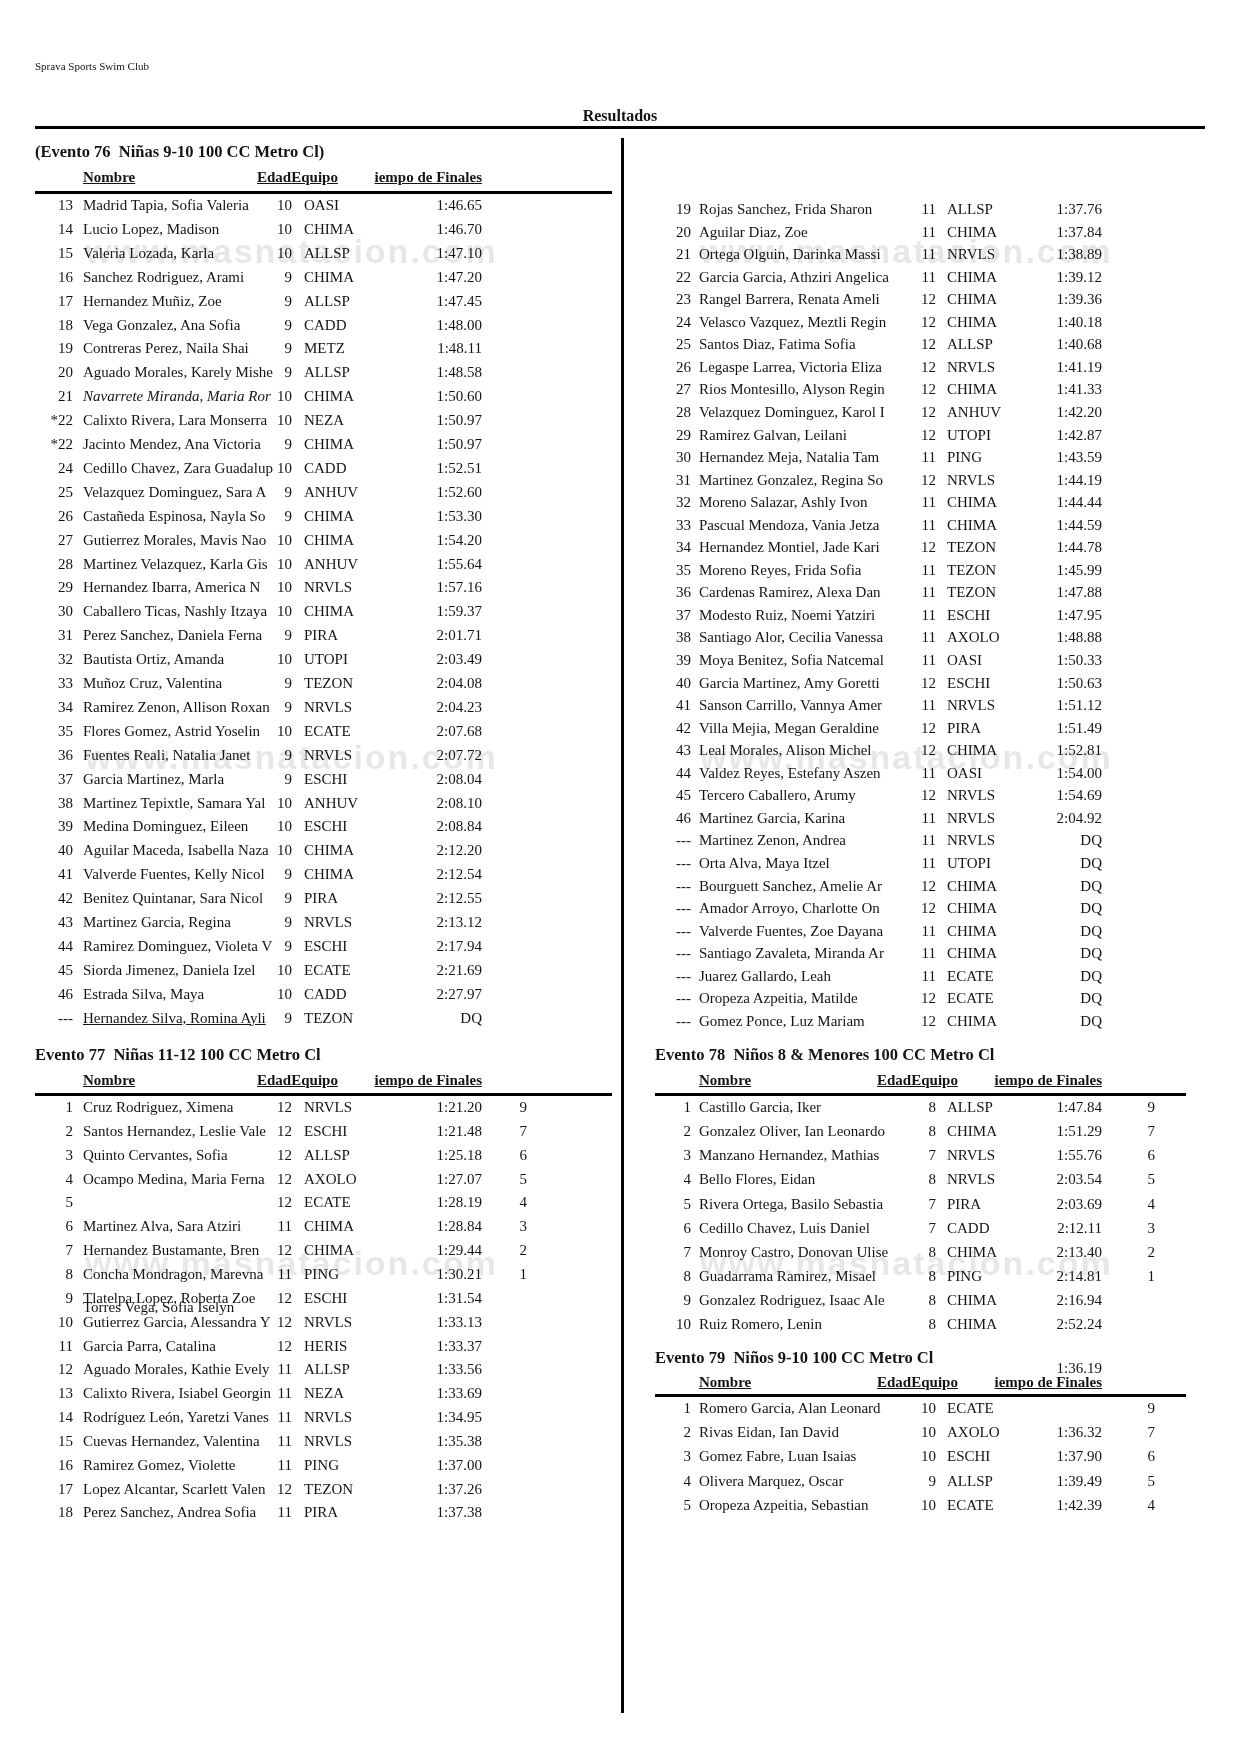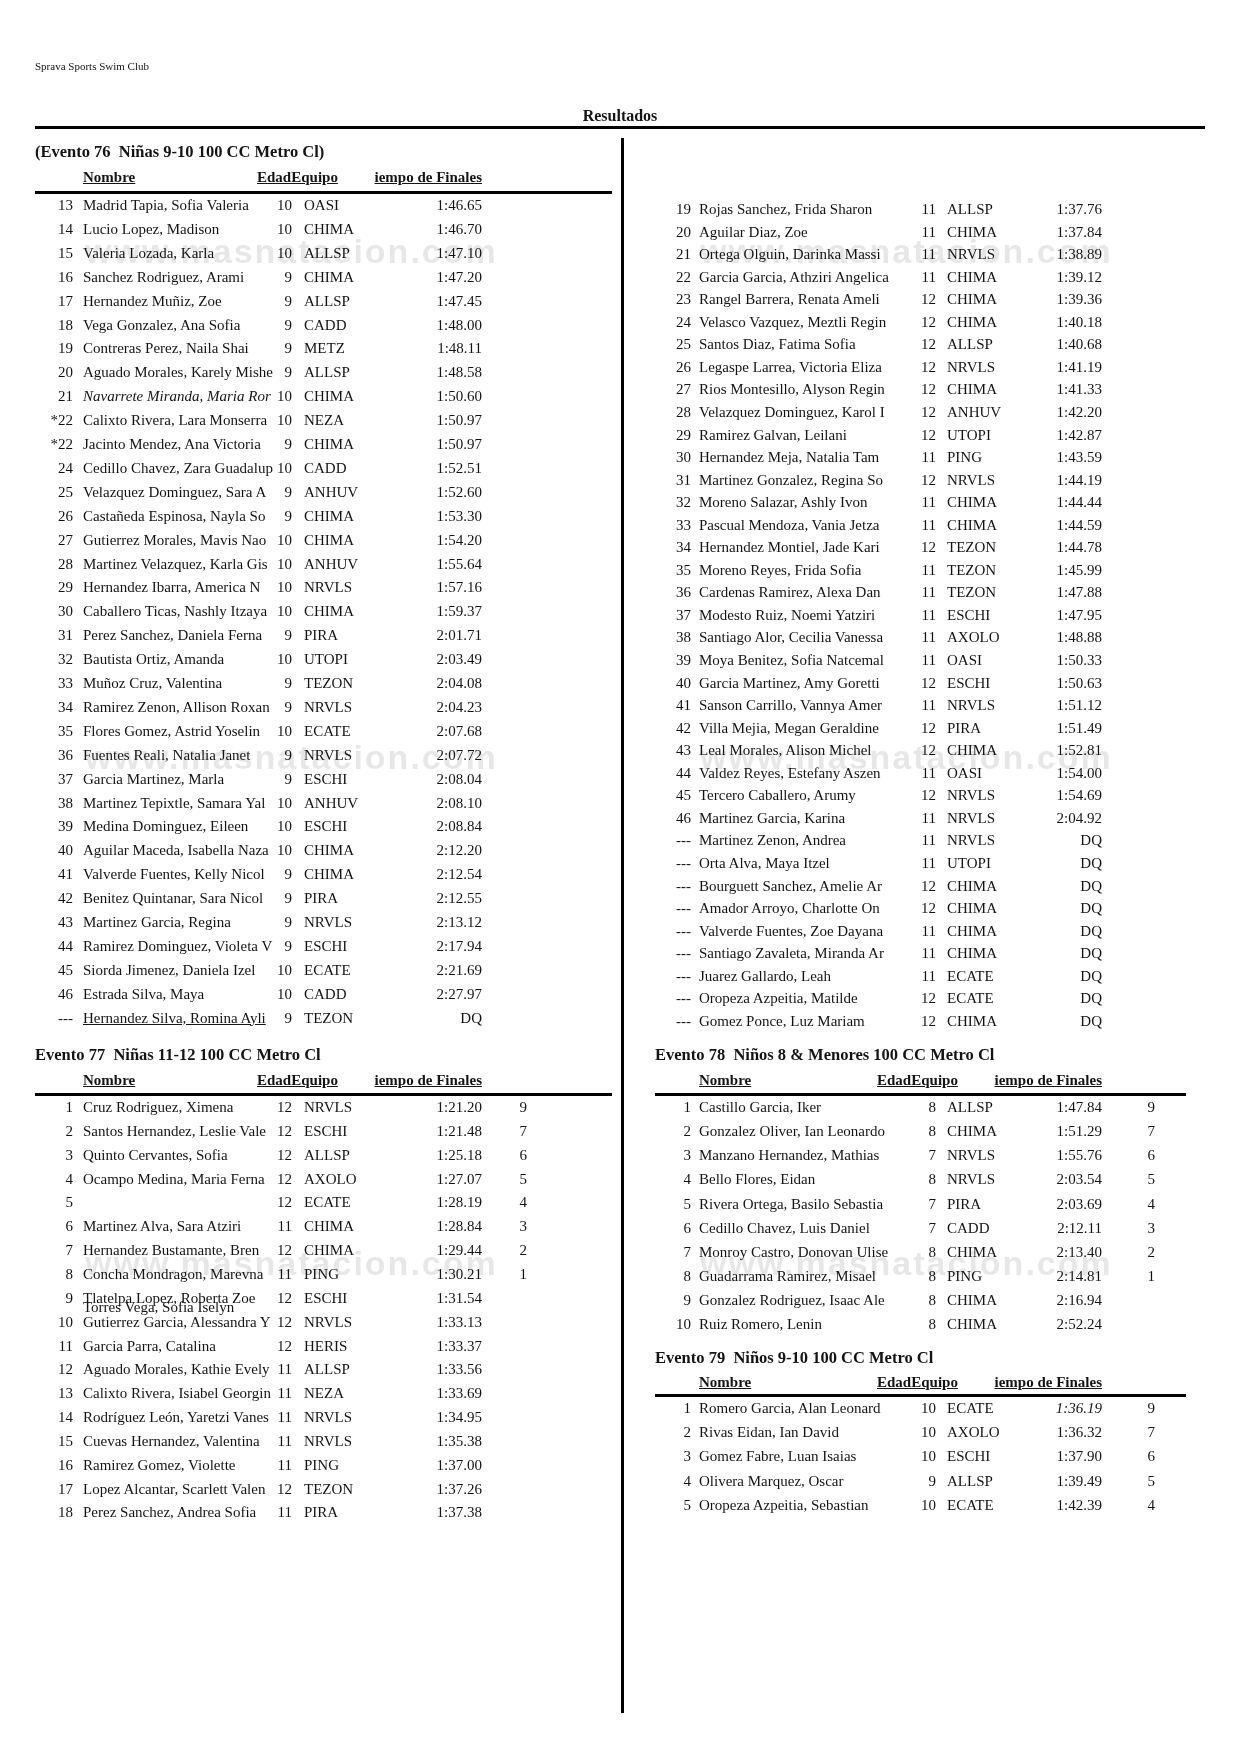--- a/index.html
+++ b/index.html
@@ -578,21 +578,21 @@
     <div class="t row-text ra" style="left: 992px; top: 1316.35px; width: 110px;">2:52.24</div>
     <div class="t title-text" style="left: 655px; top: 1349px;">Evento 79  Niños 9-10 100 CC Metro Cl</div>
     <div class="t hdr-text u" style="left: 699px; top: 1374px;">Nombre</div>
     <div class="t hdr-text u" style="left: 877px; top: 1374px;">EdadEquipo</div>
     <div class="t hdr-text u ra" style="left: 942px; top: 1374px; width: 160px;">iempo de Finales</div>
     <div class="hline" style="left: 655px; top: 1394px; width: 531px;"></div>
     <div class="t row-text ra" style="left: 655px; top: 1400px; width: 36px;">1</div>
     <div class="t row-text clip" style="left: 699px; top: 1400px; width: 196px;">Romero Garcia, Alan Leonard</div>
     <div class="t row-text ra" style="left: 902px; top: 1400px; width: 34px;">10</div>
     <div class="t row-text" style="left: 947px; top: 1400px;">ECATE</div>
-    <div class="t row-text ra" style="left: 992px; top: 1400px; width: 110px; font-style: italic;">1:36.19</div>
+    <div class="t row-text ra" style="left: 992px; top: 1360px; width: 110px;">1:36.19</div>
     <div class="t row-text ra" style="left: 1119px; top: 1400px; width: 36px;">9</div>
     <div class="t row-text ra" style="left: 655px; top: 1424.2px; width: 36px;">2</div>
     <div class="t row-text clip" style="left: 699px; top: 1424.2px; width: 196px;">Rivas Eidan, Ian David</div>
     <div class="t row-text ra" style="left: 902px; top: 1424.2px; width: 34px;">10</div>
     <div class="t row-text" style="left: 947px; top: 1424.2px;">AXOLO</div>
     <div class="t row-text ra" style="left: 992px; top: 1424.2px; width: 110px;">1:36.32</div>
     <div class="t row-text ra" style="left: 1119px; top: 1424.2px; width: 36px;">7</div>
     <div class="t row-text ra" style="left: 655px; top: 1448.4px; width: 36px;">3</div>
     <div class="t row-text clip" style="left: 699px; top: 1448.4px; width: 196px;">Gomez Fabre, Luan Isaias</div>
     <div class="t row-text ra" style="left: 902px; top: 1448.4px; width: 34px;">10</div>

